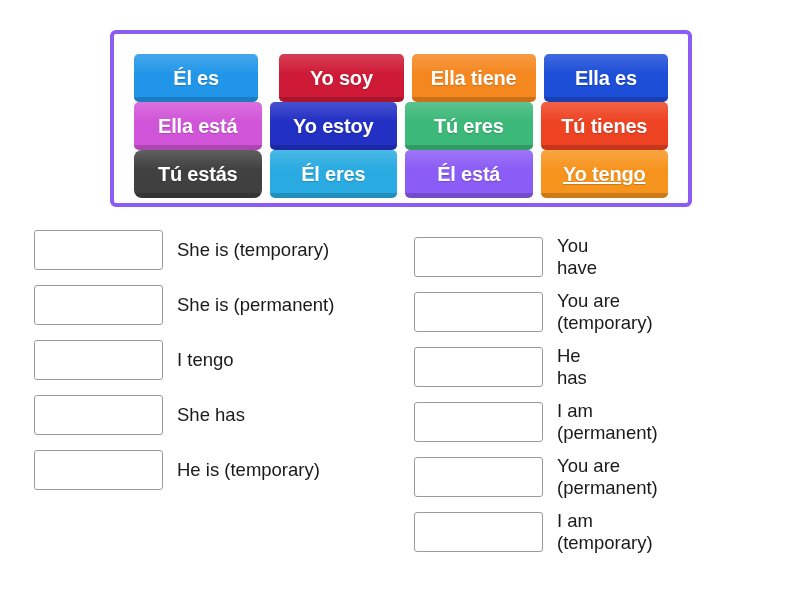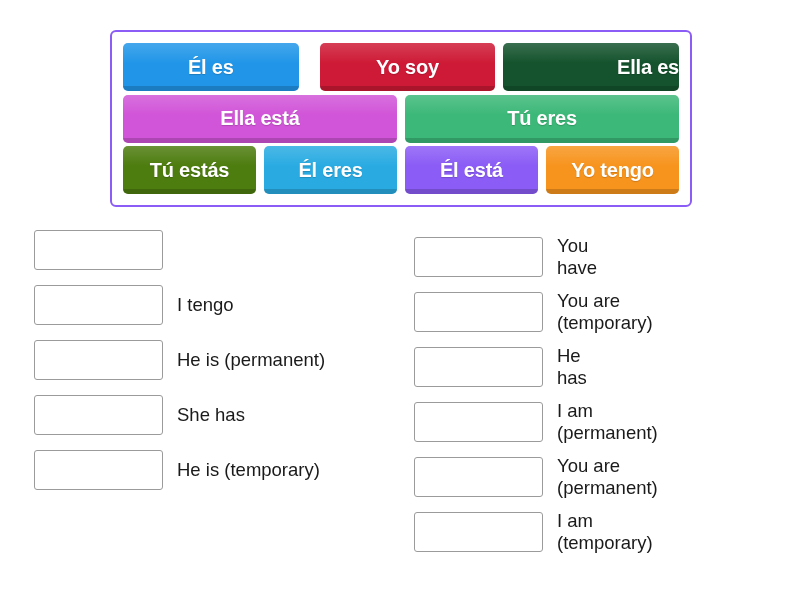--- a/index.html
+++ b/index.html
@@ -18,23 +18,23 @@
 
   
   #tile-tray {
     position: absolute;
     left: 110px;
     top: 30px;
     width: 582px;
     height: 177px;
     box-sizing: border-box;
     background: #ffffff;
-    border: 2px solid #8b5cf6;
+    border: 4px solid #8b5cf6;
     border-radius: 6px;
-    padding: 11px;
+    padding: 20px;
     display: flex;
     flex-direction: column;
     justify-content: space-between;
   }
   .tile-row {
     display: flex;
     flex-direction: row;
     gap: 8px;
     height: 48px;
   }
@@ -121,67 +121,77 @@
 
 <div id="tile-tray">
 
   <div class="tile-row">
     <div class="tile" style="background: rgb(33, 150, 232);">
       <span>Él es</span>
     </div>
     <div class="tile" style="background: rgb(206, 26, 54); margin-left: 13px;">
       <span>Yo soy</span>
     </div>
-    <div class="tile" style="background: #14532d; justify-content: flex-end;">
+    <div class="tile" style="background: rgb(245, 135, 31);">
+      <span>Ella tiene</span>
+    </div>
+    <div class="tile" style="background: #1d4ed8;">
       <span>Ella es</span>
     </div>
   </div>
 
   <div class="tile-row">
     <div class="tile" style="background: rgb(209, 85, 216); justify-content: center;">
       <span>Ella está</span>
     </div>
+    <div class="tile" style="background: rgb(34, 48, 196);">
+      <span>Yo estoy</span>
+    </div>
     <div class="tile" style="background: rgb(60, 184, 120);">
       <span>Tú eres</span>
     </div>
+    <div class="tile" style="background: rgb(238, 67, 35);">
+      <span>Tú tienes</span>
+    </div>
   </div>
 
   <div class="tile-row">
-    <div class="tile" style="background: #4d7c0f;">
+    <div class="tile" style="background: #404040; border-radius: 8px;">
       <span>Tú estás</span>
     </div>
     <div class="tile" style="background: rgb(41, 171, 226);">
       <span>Él eres</span>
     </div>
     <div class="tile" style="background: #8b5cf6;">
       <span>Él está</span>
     </div>
-    <div class="tile" style="background: rgb(247, 148, 30);">
+    <div class="tile" style="background: rgb(247, 148, 30); text-decoration: underline;">
       <span>Yo tengo</span>
     </div>
   </div>
 
 </div>
 
 <div id="answer-area">
 
   <div class="answer-column left">
     <div class="answer-row">
       <div class="drop-box"></div>
+      <div class="answer-label">She is (temporary)</div>
+    </div>
+    <div class="answer-row">
+      <div class="drop-box"></div>
+      <div class="answer-label">She is (permanent)</div>
     </div>
     <div class="answer-row">
       <div class="drop-box"></div>
       <div class="answer-label">I tengo</div>
     </div>
     <div class="answer-row">
       <div class="drop-box"></div>
-      <div class="answer-label">He is (permanent)</div>
-    </div>
-    <div class="answer-row">
-      <div class="drop-box"></div>
       <div class="answer-label">She has</div>
     </div>
     <div class="answer-row">
       <div class="drop-box"></div>
       <div class="answer-label">He is (temporary)</div>
     </div>
   </div>
 
   <div class="answer-column right">
     <div class="answer-row">

